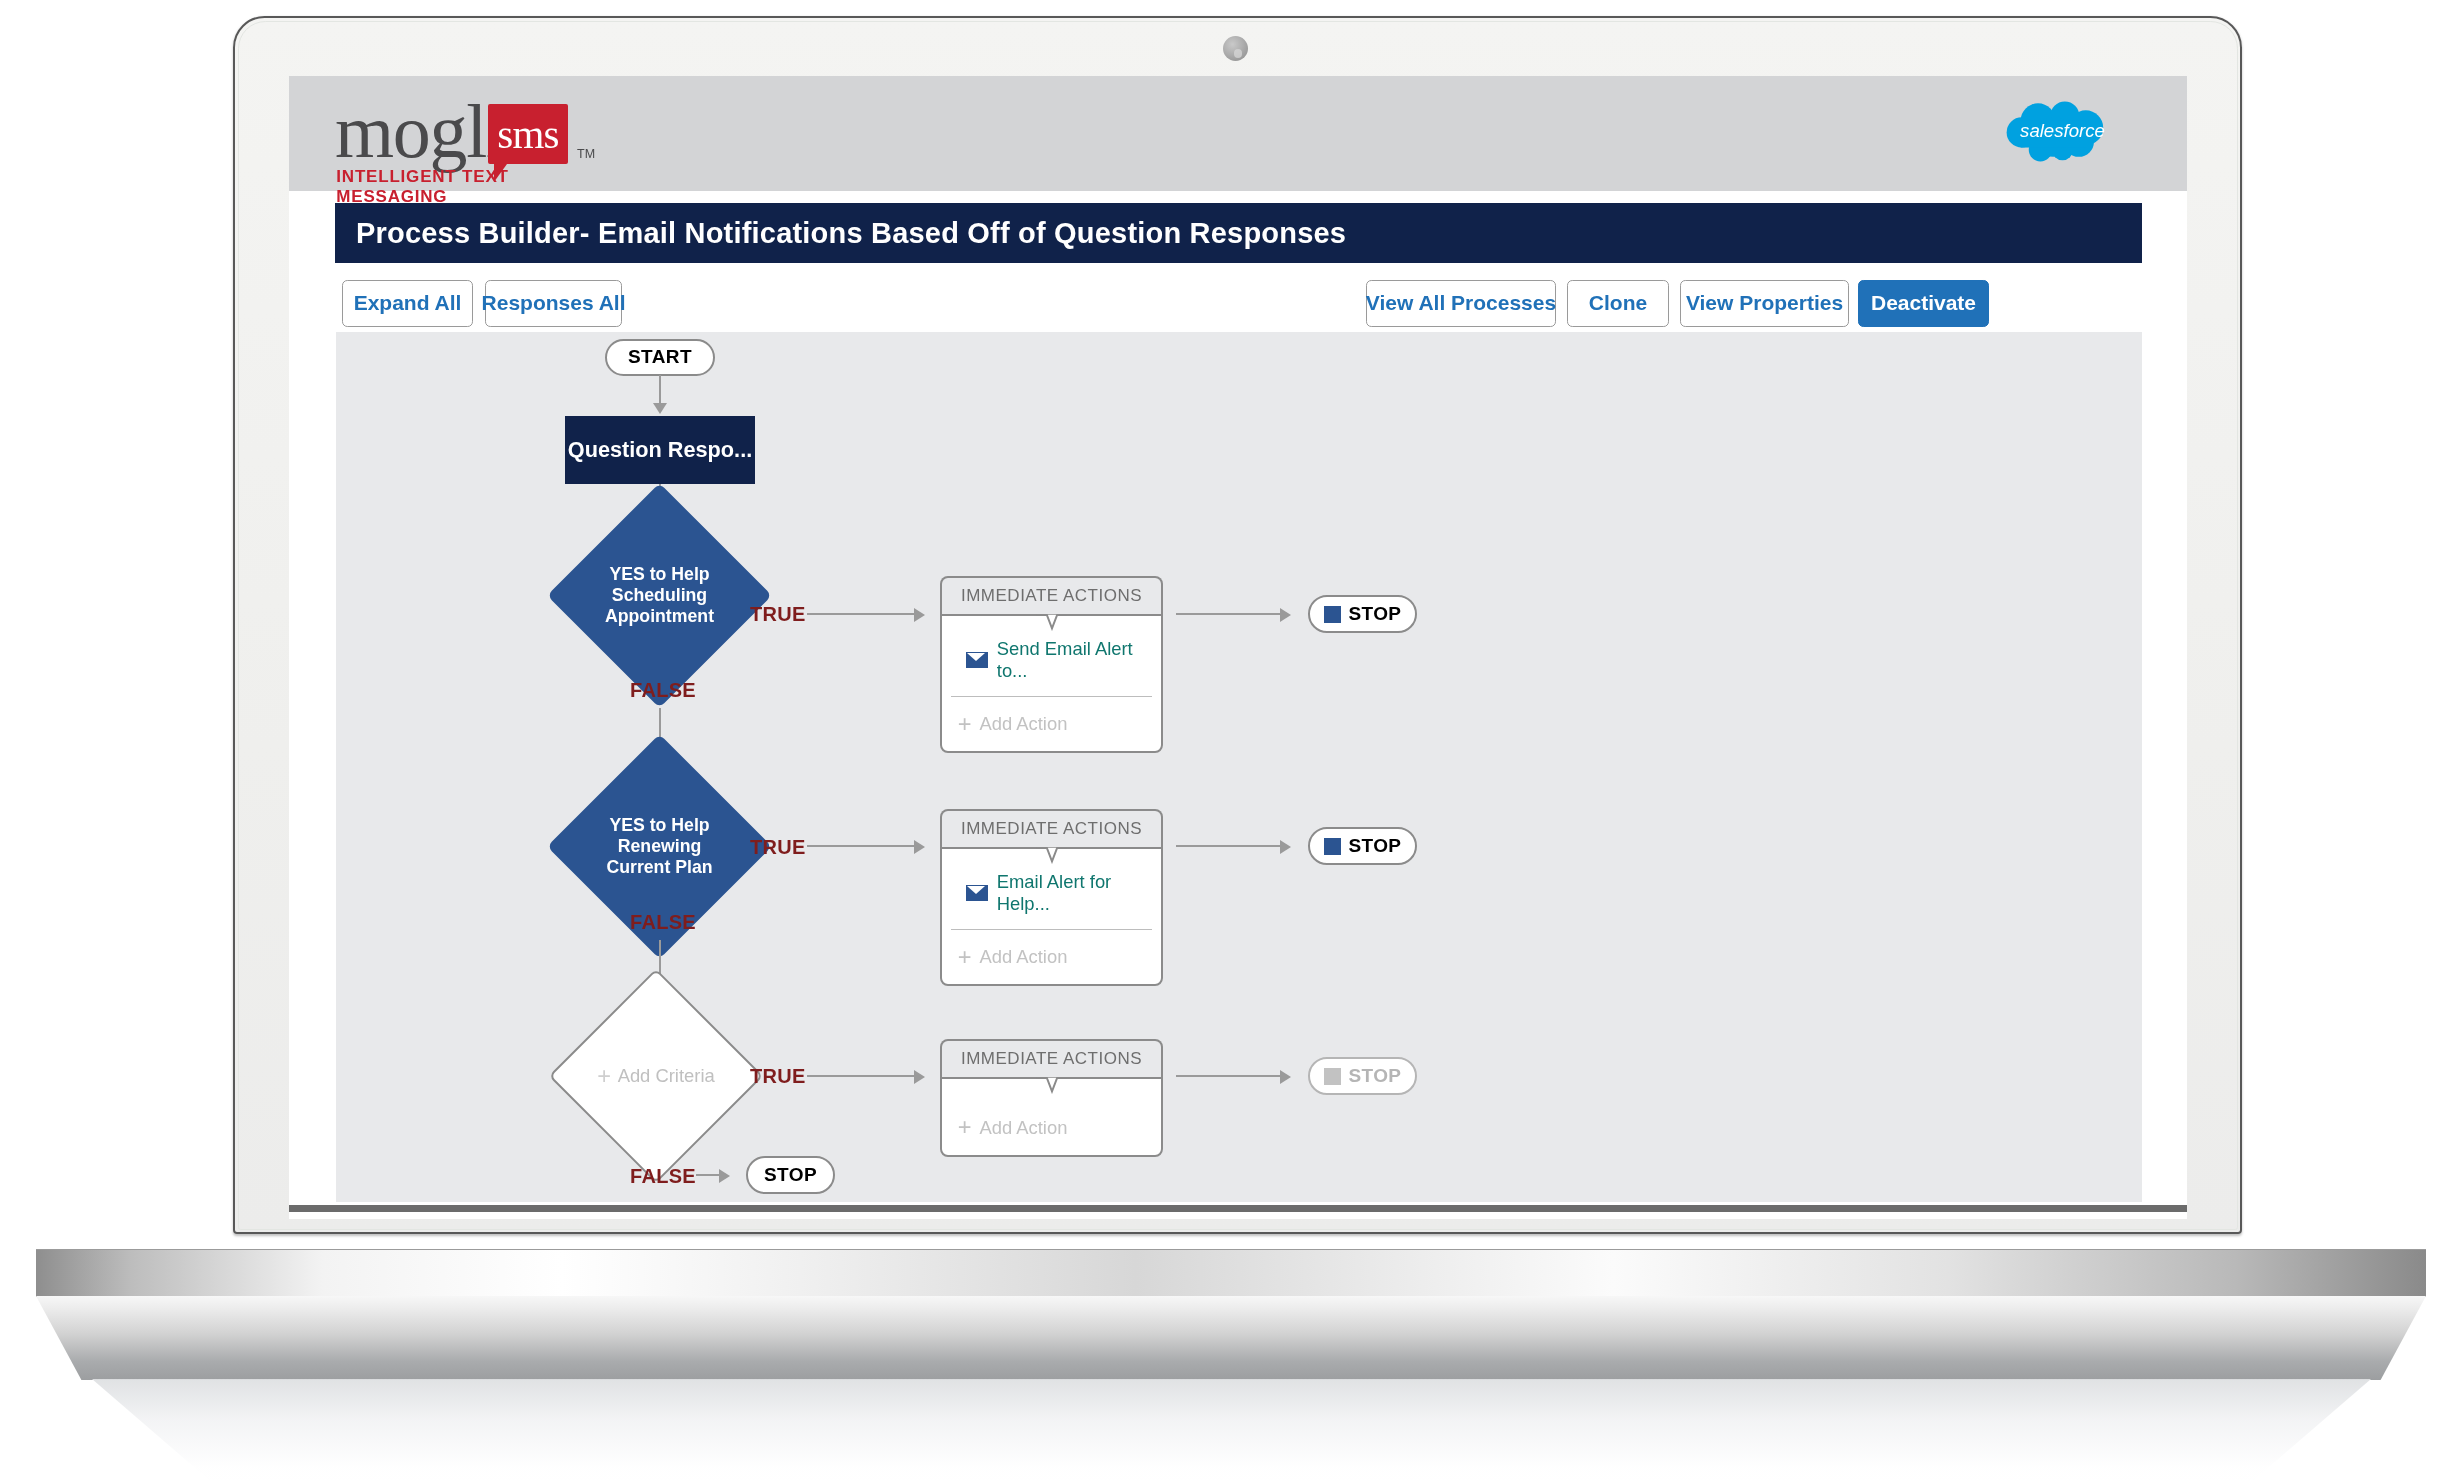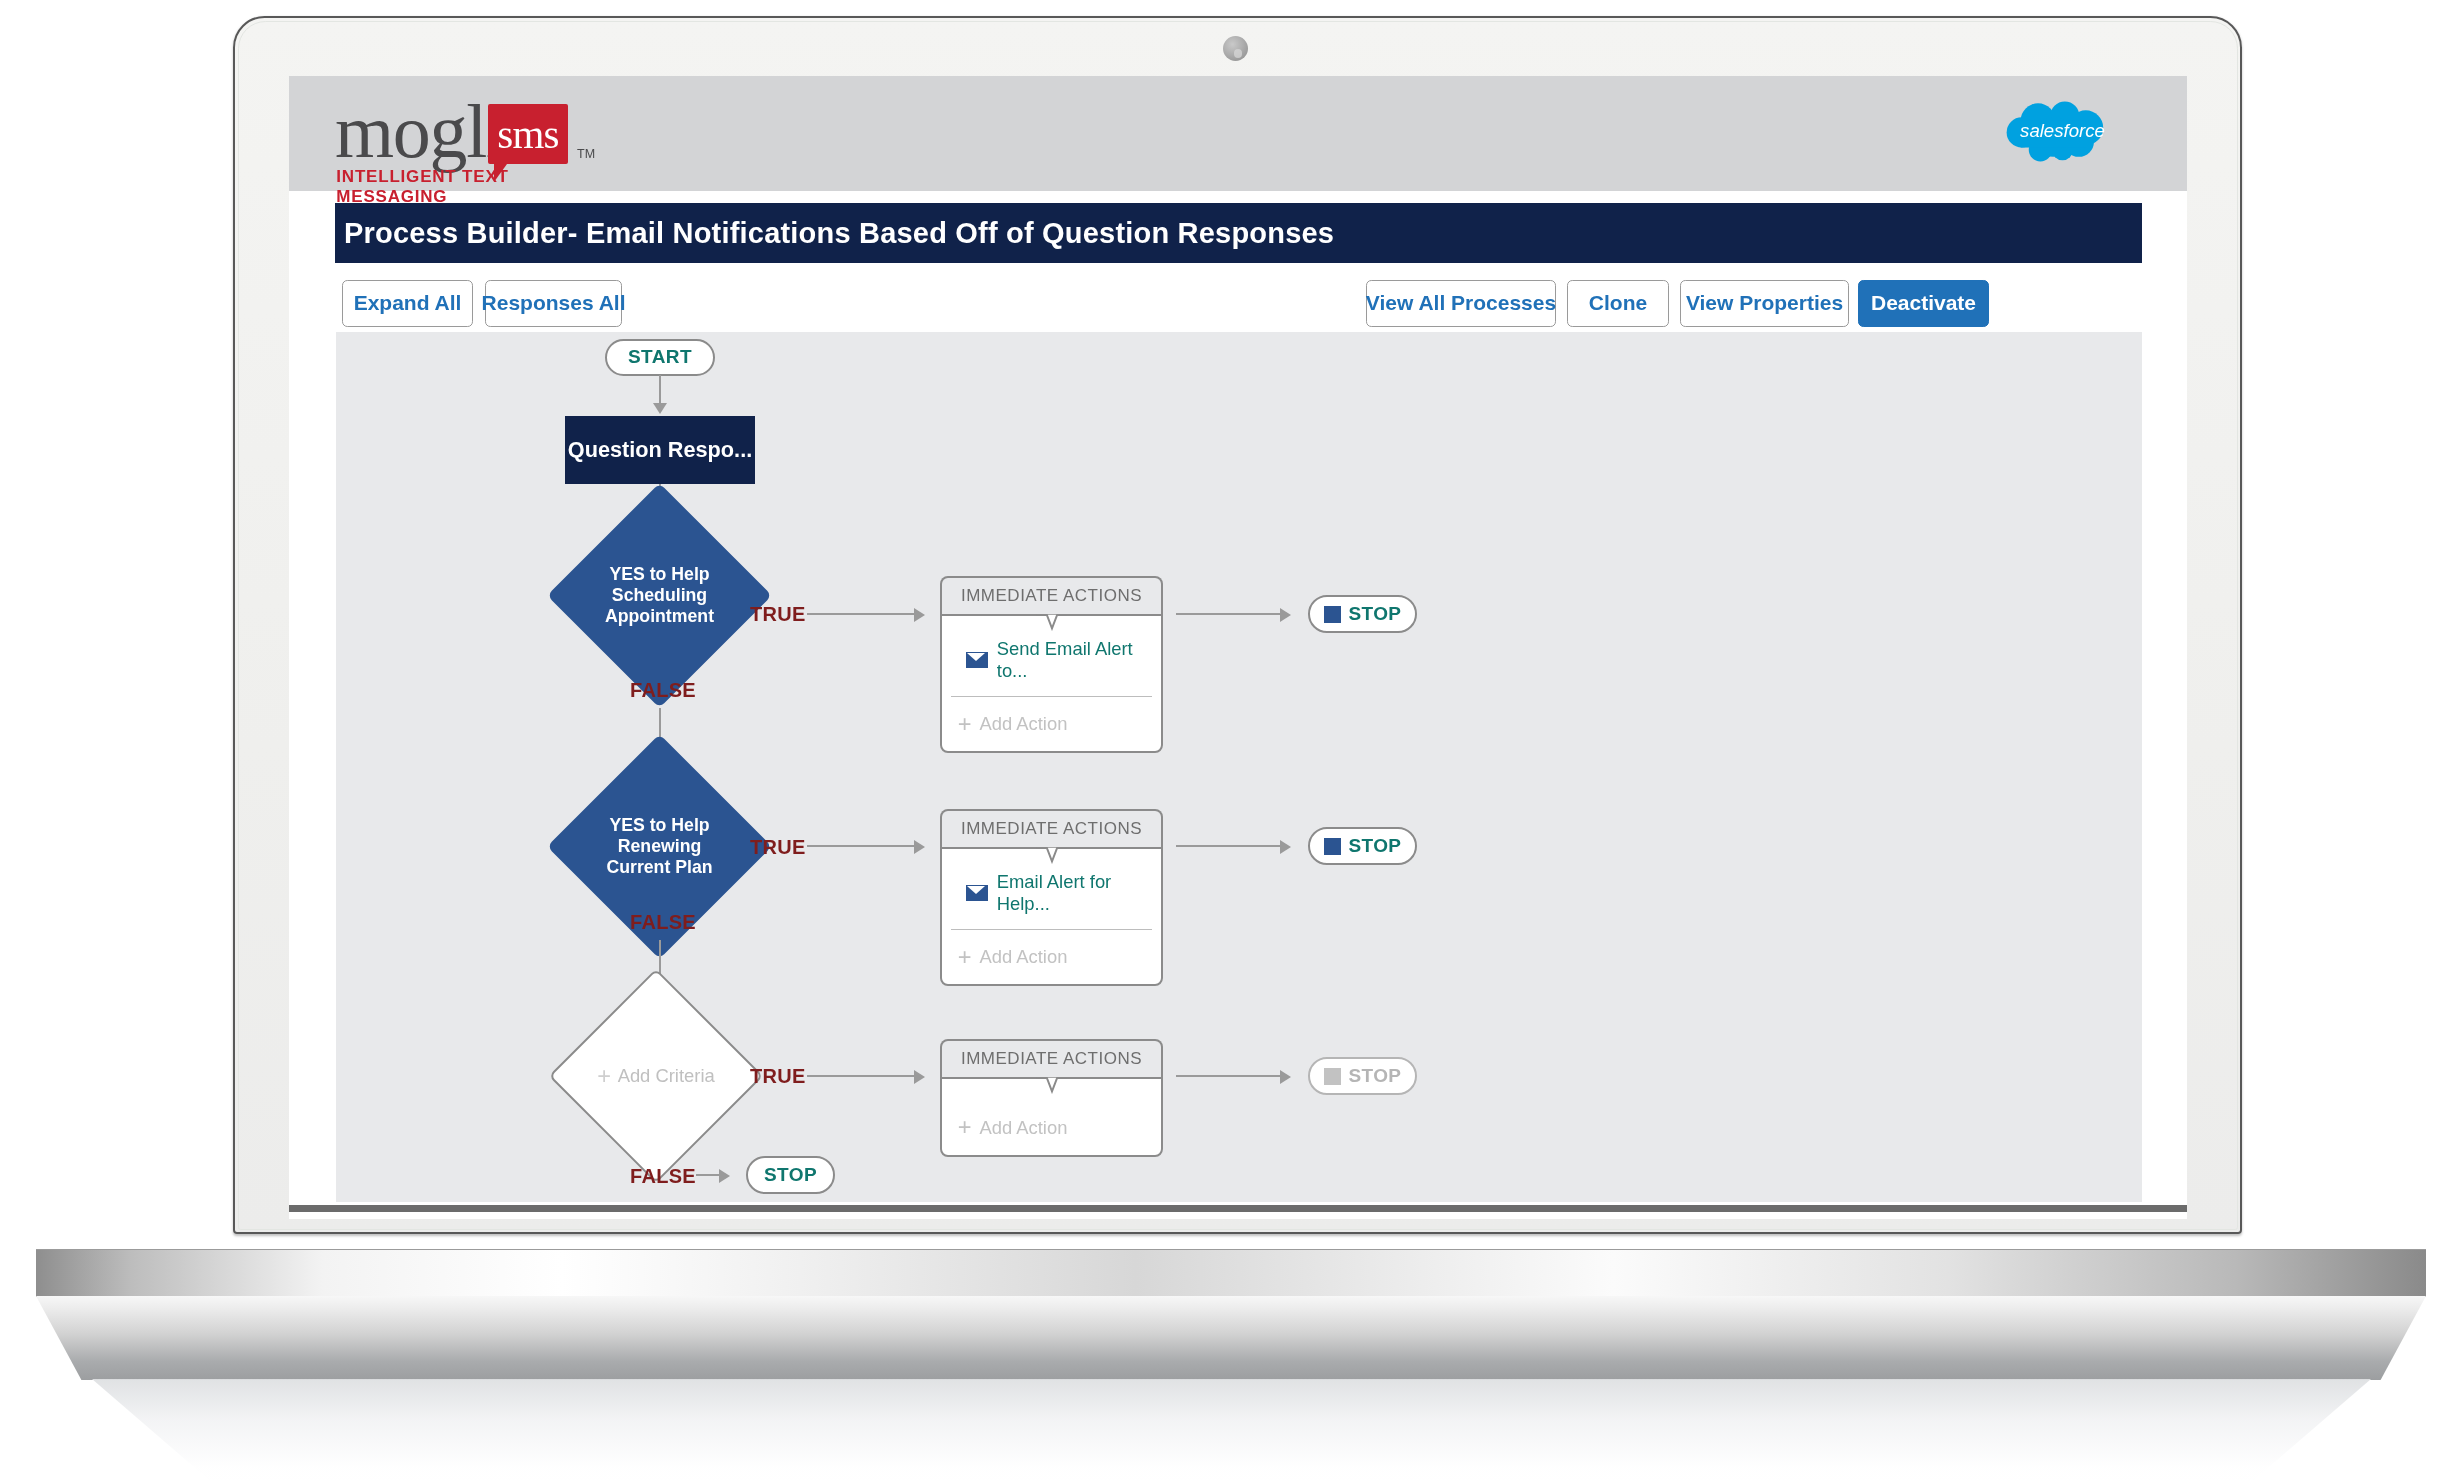--- a/index.html
+++ b/index.html
@@ -77,21 +77,21 @@
   .mogli-tm{position:absolute;left:242px;top:51px;font-size:12.5px;color:#4a4a4c;font-family:"Liberation Sans",sans-serif;}
   .mogli-tag{
     position:absolute;left:1.3px;top:71px;font-size:17px;font-weight:bold;color:#c8202f;letter-spacing:0.8px;
   }
   .sf-logo{position:absolute;right:62px;top:25px;width:125px;height:64px;}
 
   .page-title{
     position:absolute;left:46px;top:127px;width:1807px;height:60px;background:#10224a;
     display:flex;align-items:center;
   }
-  .page-title span{color:#fff;font-size:29px;font-weight:bold;padding-left:9px;letter-spacing:0.2px;}
+  .page-title span{color:#fff;font-size:29px;font-weight:bold;padding-left:21px;letter-spacing:0.2px;}
 
   .toolbar{position:absolute;left:0;top:197px;width:1898px;height:64px;}
   .btn{
     position:absolute;height:47px;border:1.3px solid #9a9a9a;border-radius:5.3px;background:#fff;
     display:flex;align-items:center;justify-content:center;color:#2071b8;font-size:21px;font-weight:bold;
     box-sizing:border-box;white-space:nowrap;cursor:pointer;
   }
   .btn.primary{background:#2071b8;border-color:#2071b8;color:#fff;}
   .btn-expand{left:53px;top:6.6px;width:131px;}
   .btn-collapse{left:196px;top:6.6px;width:137px;}
@@ -101,21 +101,21 @@
   .btn-deact{left:1569px;top:6.6px;width:131px;}
 
   .canvas{
     position:absolute;left:47px;top:256px;width:1806px;height:870px;background:#e8e9eb;
   }
 
   
   .pill{
     position:absolute;border:2px solid #8b8b8b;border-radius:26px;background:#fff;
     display:flex;align-items:center;justify-content:center;gap:7.9px;
-    color:#0f766e;font-size:19px;font-weight:bold;letter-spacing:0.4px;box-sizing:border-box;
+    color:#000000;font-size:19px;font-weight:bold;letter-spacing:0.4px;box-sizing:border-box;
   }
   .stopsq{width:17px;height:17px;background:#2b5491;}
   .stopsq.dim{background:#c2c2c2;}
   .pill.dim{border-color:#b5b5b5;color:#b5b5b5;}
 
   .node-dark{
     position:absolute;background:#10224a;border-radius:0;
     display:flex;align-items:center;justify-content:center;
     color:#fff;font-size:21.7px;font-weight:bold;box-sizing:border-box;
   }

